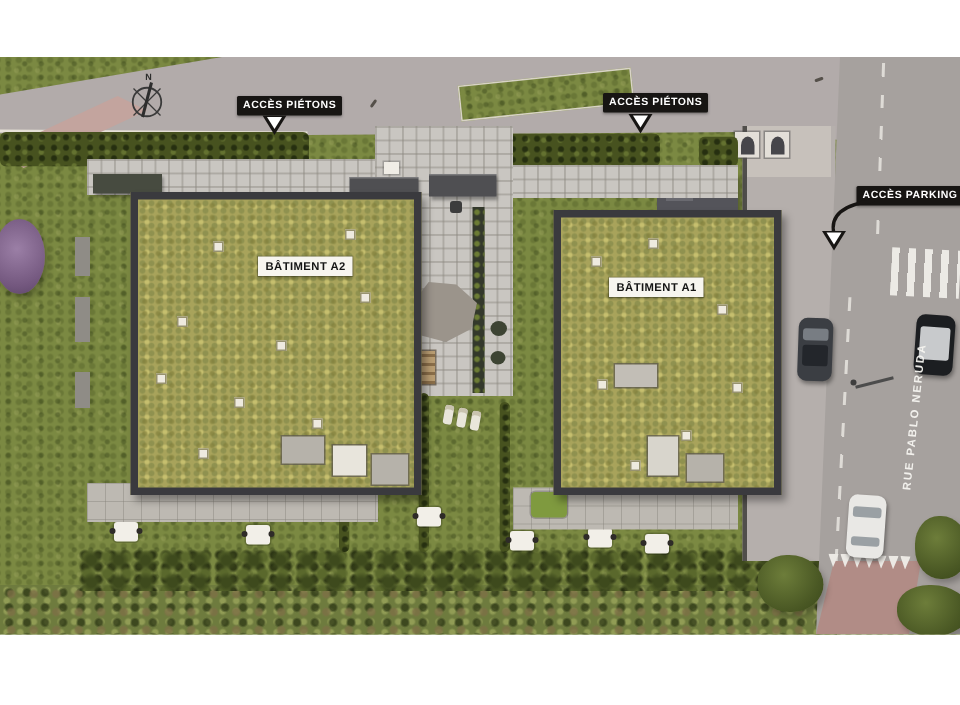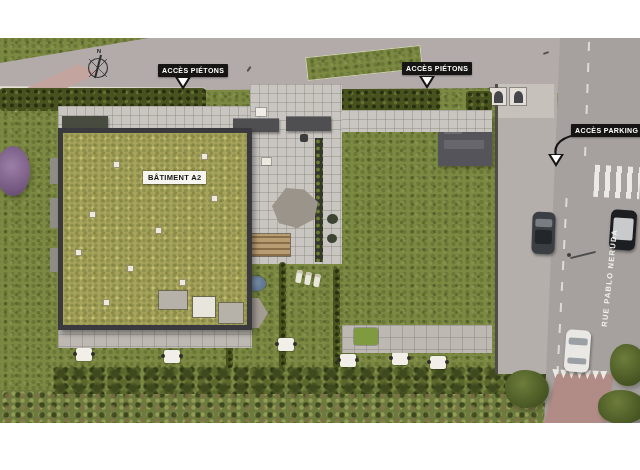--- a/index.html
+++ b/index.html
@@ -81,21 +81,21 @@
     white-space:nowrap;text-align:center;
   }
   
   .tri{width:16px;height:13px;}
   .tri .b{position:absolute;left:0;top:0;width:0;height:0;
     border-left:8px solid transparent;border-right:8px solid transparent;border-top:13px solid #171513;}
   .tri .w{position:absolute;left:3px;top:1px;width:0;height:0;
     border-left:5px solid transparent;border-right:5px solid transparent;border-top:8px solid #ffffff;}
 
   
-  .bld{border:5px solid #3a3a3e;box-sizing:border-box;box-shadow:3px 4px 5px rgba(0,0,0,.35);}
+  .bld{border:5px solid #3a3a3e;box-sizing:border-box;box-shadow:3px 4px 5px rgba(0,0,0,.35);margin-left:29px;}
   .vent{position:absolute;width:7px;height:7px;background:#eeeadf;border:1px solid #97926f;box-sizing:border-box;}
   .bulk{position:absolute;box-shadow:0 0 0 1px rgba(90,86,78,.7);}
   .car{border-radius:6px;box-shadow:1px 2px 3px rgba(0,0,0,.4);}
   .car .glass{position:absolute;left:3px;right:3px;border-radius:2px;}
   .table{width:16px;height:13px;background:#f2efe8;border-radius:2px;box-shadow:0 0 0 1px rgba(0,0,0,.18);}
   .table i{position:absolute;width:4px;height:4px;border-radius:50%;background:#2e2b28;}
   .lounger{width:6px;height:13px;background:#e9e6da;border-radius:2px;box-shadow:inset 0 3px 0 #c9c3af, 0 0 1px rgba(0,0,0,.3);}
   .tooth{width:7px;height:9px;background:#ece9e4;clip-path:polygon(0 0,100% 0,50% 100%);}
   .teeth{display:flex;gap:1px;}
   .fig{width:2px;height:6px;background:#55504a;border-radius:1px;}
@@ -244,20 +244,34 @@
       <div class="vent" style="left:92px;top:94px;"></div>
       <div class="vent" style="left:40px;top:166px;"></div>
       <div class="vent" style="left:116px;top:146px;"></div>
       <div class="vent" style="left:64px;top:132px;"></div>
       <div class="bulk" style="left:96px;top:158px;width:28px;height:18px;background:#b6b2aa;"></div>
       <div class="bulk" style="left:130px;top:164px;width:22px;height:20px;background:#e8e5dc;"></div>
       <div class="bulk" style="left:156px;top:170px;width:24px;height:20px;background:#b6b2aa;"></div>
       <div class="plate abs" style="left:80px;top:38px;">BÂTIMENT A2</div>
     </div>
 
+    <div class="abs bld roof-tex" style="left:340px;top:102px;width:152px;height:190px;z-index:2;">
+      <div class="vent" style="left:20px;top:26px;"></div>
+      <div class="vent" style="left:58px;top:14px;"></div>
+      <div class="vent" style="left:104px;top:58px;"></div>
+      <div class="vent" style="left:24px;top:108px;"></div>
+      <div class="vent" style="left:80px;top:142px;"></div>
+      <div class="vent" style="left:114px;top:110px;"></div>
+      <div class="vent" style="left:46px;top:162px;"></div>
+      <div class="vent" style="left:92px;top:168px;"></div>
+      <div class="bulk" style="left:36px;top:98px;width:28px;height:15px;background:#c2beb6;"></div>
+      <div class="bulk" style="left:58px;top:146px;width:20px;height:26px;background:#d8d5cc;"></div>
+      <div class="bulk" style="left:84px;top:158px;width:24px;height:18px;background:#b6b2aa;"></div>
+      <div class="plate abs" style="left:32px;top:40px;">BÂTIMENT A1</div>
+    </div>
 
     <div class="abs treep" style="left:-4px;top:108px;width:34px;height:50px;z-index:3;"></div>
     <div class="abs treeg" style="left:610px;top:306px;width:36px;height:42px;z-index:3;"></div>
     <div class="abs treeg" style="left:598px;top:352px;width:48px;height:34px;z-index:3;"></div>
     <div class="abs treeg" style="left:505px;top:332px;width:44px;height:38px;z-index:3;"></div>
 
     <div class="abs fig" style="left:248px;top:28px;transform:rotate(35deg);"></div>
     <div class="abs fig" style="left:545px;top:12px;transform:rotate(70deg);"></div>
 
     <div class="abs tag" style="left:158px;top:26px;z-index:4;">ACCÈS PIÉTONS</div>

